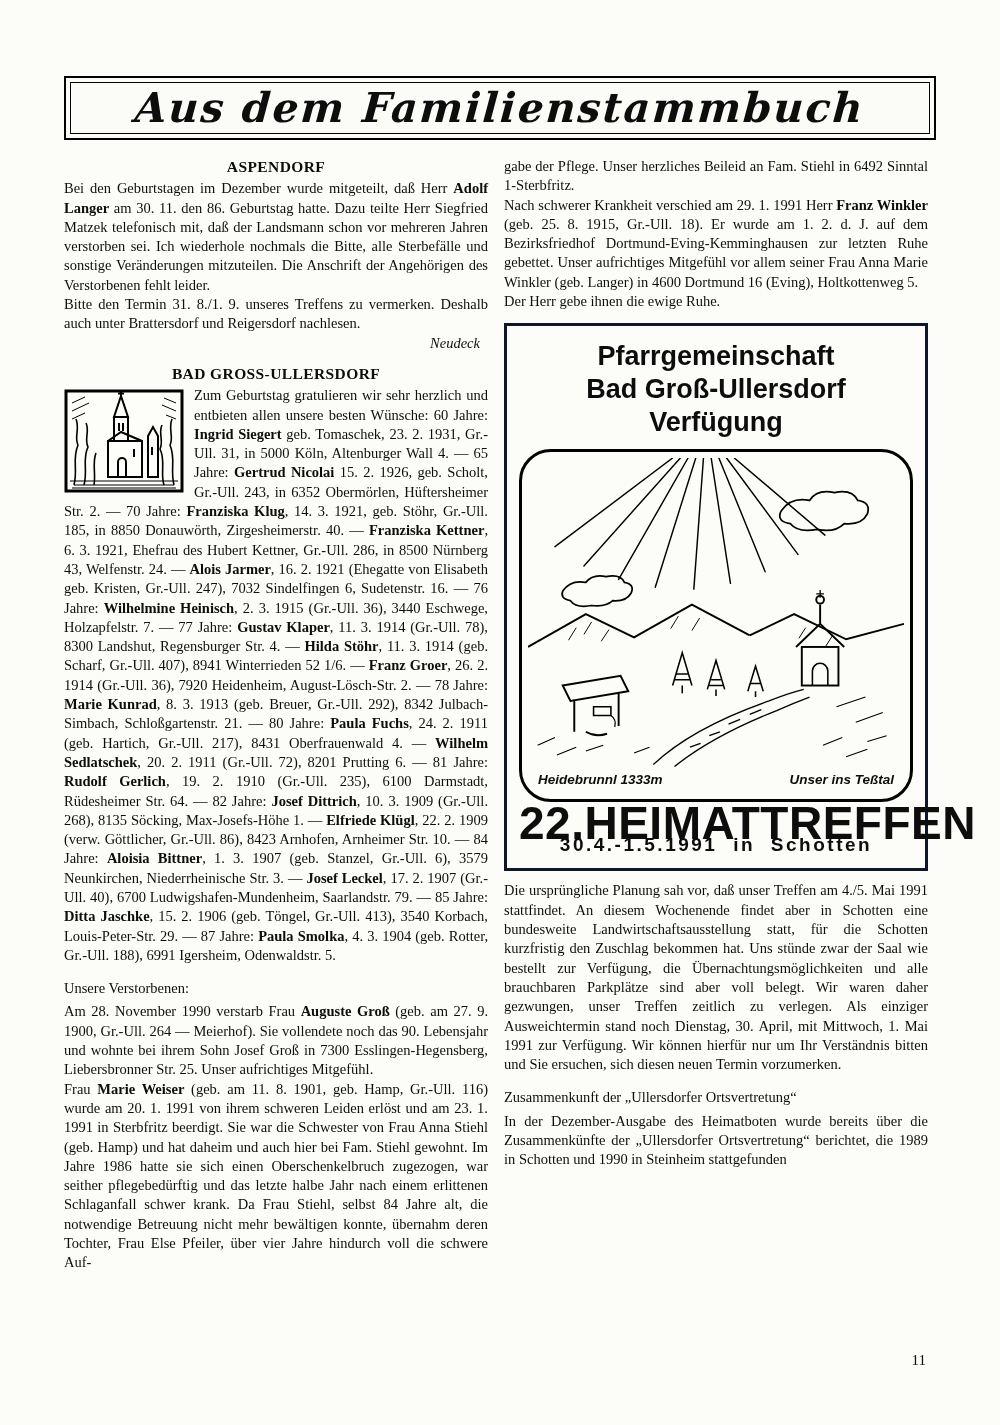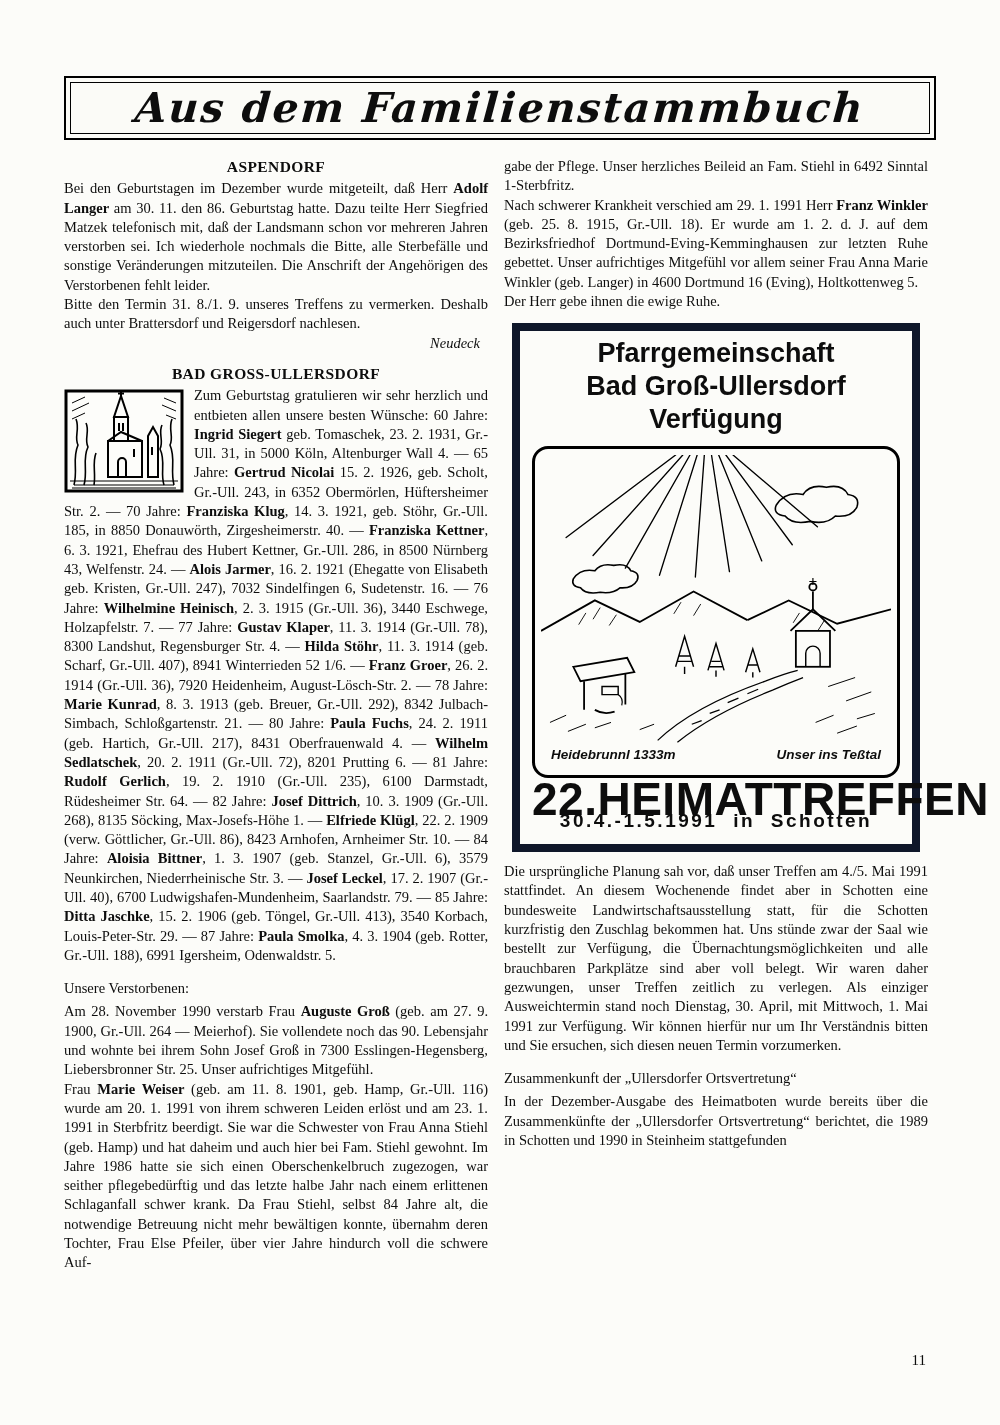--- a/index.html
+++ b/index.html
@@ -39,29 +39,29 @@
     letter-spacing:.4px; margin:0 0 3px;
   }
   .section-heading.spaced { margin-top:11px; }
   .signature { text-align:right; font-style:italic; padding-right:8px; }
   .sub-heading { font-weight:normal; font-size:14.5px; margin:14px 0 4px; text-align:left; }
   
   .woodcut { float:left; width:120px; height:104px; margin:3px 10px 2px 0; }
   .birthdays::after { content:""; display:block; clear:both; }
   
   .ad-box {
-    border:8px solid #0f172a; margin:12px 8px 10px; padding:2px 12px 14px;
+    border:3px solid #0f172a; margin:12px 0 10px; padding:10px 12px 14px;
     background:#fcfcf9;
   }
   .ad-title {
     text-align:center; font-family:"Liberation Sans", sans-serif;
     font-weight:bold; font-size:27px; line-height:33px; margin:4px 0 10px;
   }
   .drawing-frame {
-    position:relative; border:3px solid #000; border-radius:16px;
+    position:relative; border:3px solid #000; border-radius:32px;
     padding:6px 6px 32px; overflow:hidden;
   }
   .drawing-frame svg { display:block; width:100%; height:auto; }
   .drawing-captions {
     position:absolute; left:16px; right:16px; bottom:10px;
     display:flex; justify-content:space-between;
     font-family:"Liberation Sans", sans-serif; font-weight:bold;
     font-style:italic; font-size:13.5px;
   }
   .event-title {

